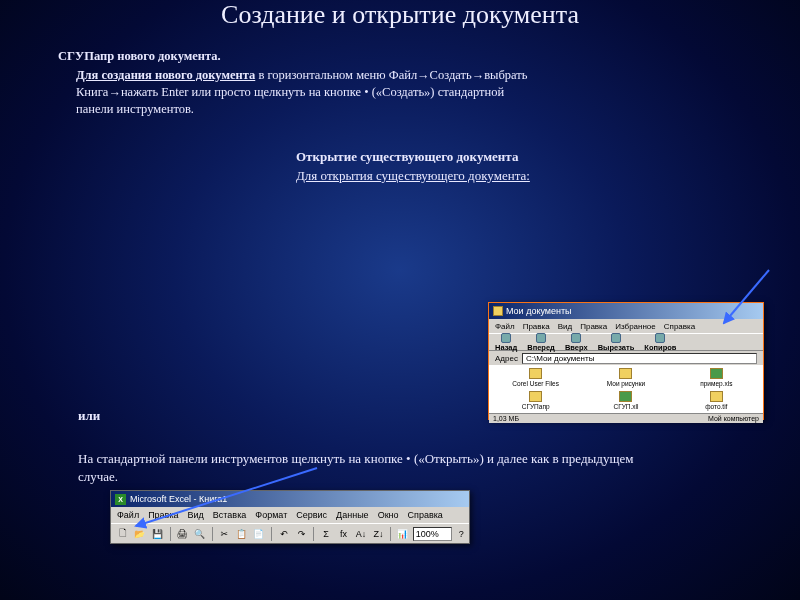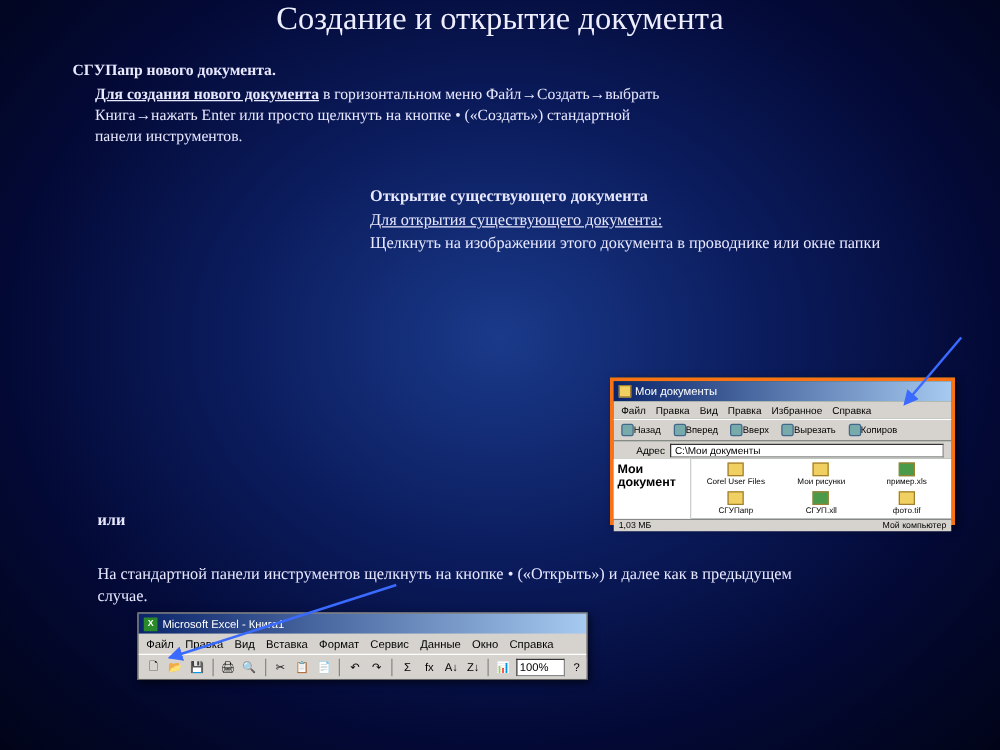--- a/index.html
+++ b/index.html
@@ -36,22 +36,22 @@
     line-height: 1.35;
   }
   .sec2 .h { font-weight: bold; margin-bottom: 2px; }
   .sec2 .u { font-weight: normal; text-decoration: underline; }
   .explorer {
     position: absolute;
     left: 488px;
     top: 302px;
     width: 276px;
     height: 118px;
-    background: #14532d;
-    border: 3px solid #f97316;
+    background: #d946ef;
+    border: 1px solid #f97316;
     box-shadow: 2px 2px 6px rgba(0,0,0,0.6);
     font-family: Tahoma, Arial, sans-serif;
     font-size: 9px;
     color: #000;
   }
   .explorer .tbar {
     height: 16px;
     background: linear-gradient(to right, #0a246a, #a6caf0);
     color: #fff;
     display: flex;
@@ -73,28 +73,28 @@
     height: 18px;
     background: #d6d3ce;
     border-top: 1px solid #fff;
     border-bottom: 1px solid #888;
     display: flex;
     align-items: center;
     gap: 10px;
     padding-left: 6px;
     font-size: 7.5px;
   }
-  .explorer .navbar .nbtn { display:flex; flex-direction:row; align-items:flex-start; }
+  .explorer .navbar .nbtn { display:flex; flex-direction:column; align-items:center;font-weight:bold; }
   .explorer .navbar .nbtn .ico { width:10px; height:10px; background:#7aa; border:1px solid #468; border-radius:2px; }
   .explorer .addr {
     height: 14px;
     background: #d6d3ce;
     display: flex;
     align-items: center;
-    padding-left: 18px;
+    padding-left: 6px;
     font-size: 8px;
     gap: 4px;
   }
   .explorer .addr .afield { background:#fff; border:1px inset #888; flex:1; height:11px; margin-right:6px; padding-left:3px; display:flex; align-items:center; }
   .explorer .content {
     height: 48px;
     background: #fff;
     display: flex;
   }
   .explorer .content .left {
@@ -210,21 +210,20 @@
 <div class="sec1">
   <div class="h">СГУПапр нового документа.</div>
   <div class="body">
     <span class="u">Для создания нового документа</span><span> в горизонтальном меню Файл→Создать→выбрать Книга→нажать Enter или просто щелкнуть на кнопке • («Создать») стандартной панели инструментов.</span>
   </div>
 </div>
 
 <div class="sec2">
   <div class="h">Открытие существующего документа</div>
   <div class="u">Для открытия существующего документа:</div>
-  <div>Щелкнуть на изображении этого документа в проводнике или окне папки</div>
 </div>
 
 <div class="explorer">
   <div class="tbar">
     <div class="ficon"></div>
     <span>Мои документы</span>
   </div>
   <div class="menubar">
     <span>Файл</span>
     <span>Правка</span>
@@ -253,21 +252,20 @@
     <div class="nbtn">
         <div class="ico"></div>
         <span>Копиров</span>
       </div>
   </div>
   <div class="addr">
     <span>Адрес</span>
     <div class="afield">С:\Мои документы</div>
   </div>
   <div class="content">
-    <div class="left">Мои документ</div>
     <div class="icons">
       <div class="itm">
           <div class="ico"></div>
           <span>Corel User Files</span>
         </div>
       <div class="itm">
           <div class="ico"></div>
           <span>Мои рисунки</span>
         </div>
       <div class="itm">

